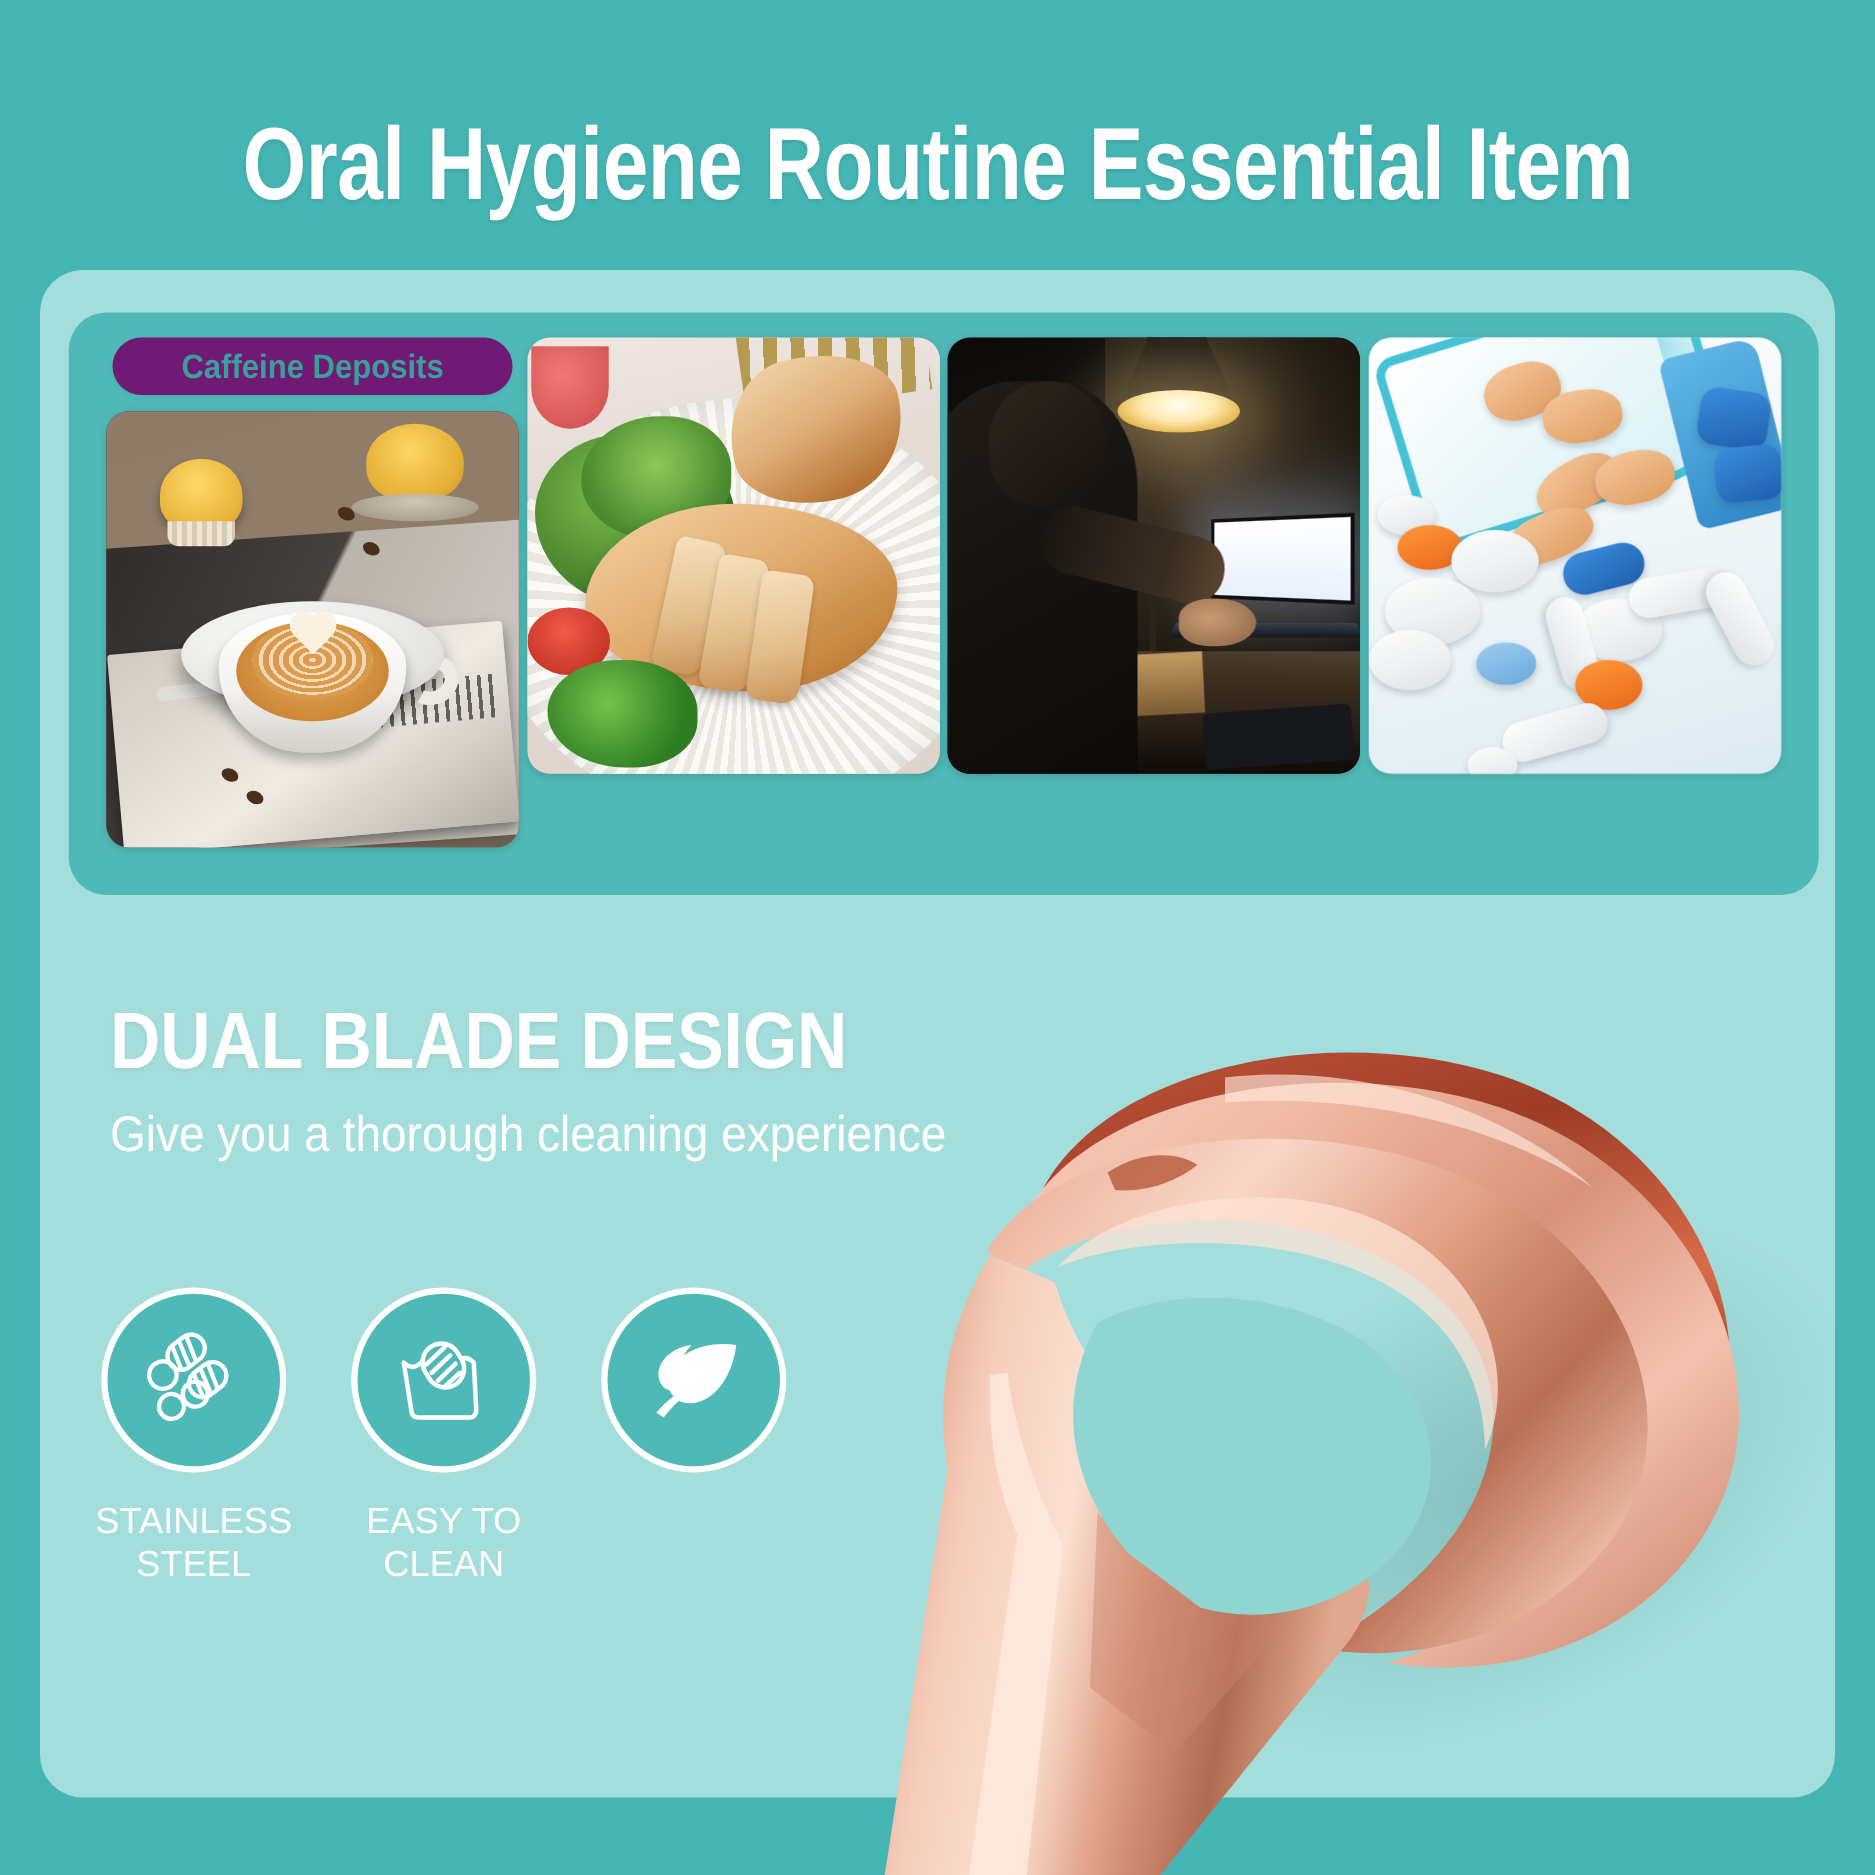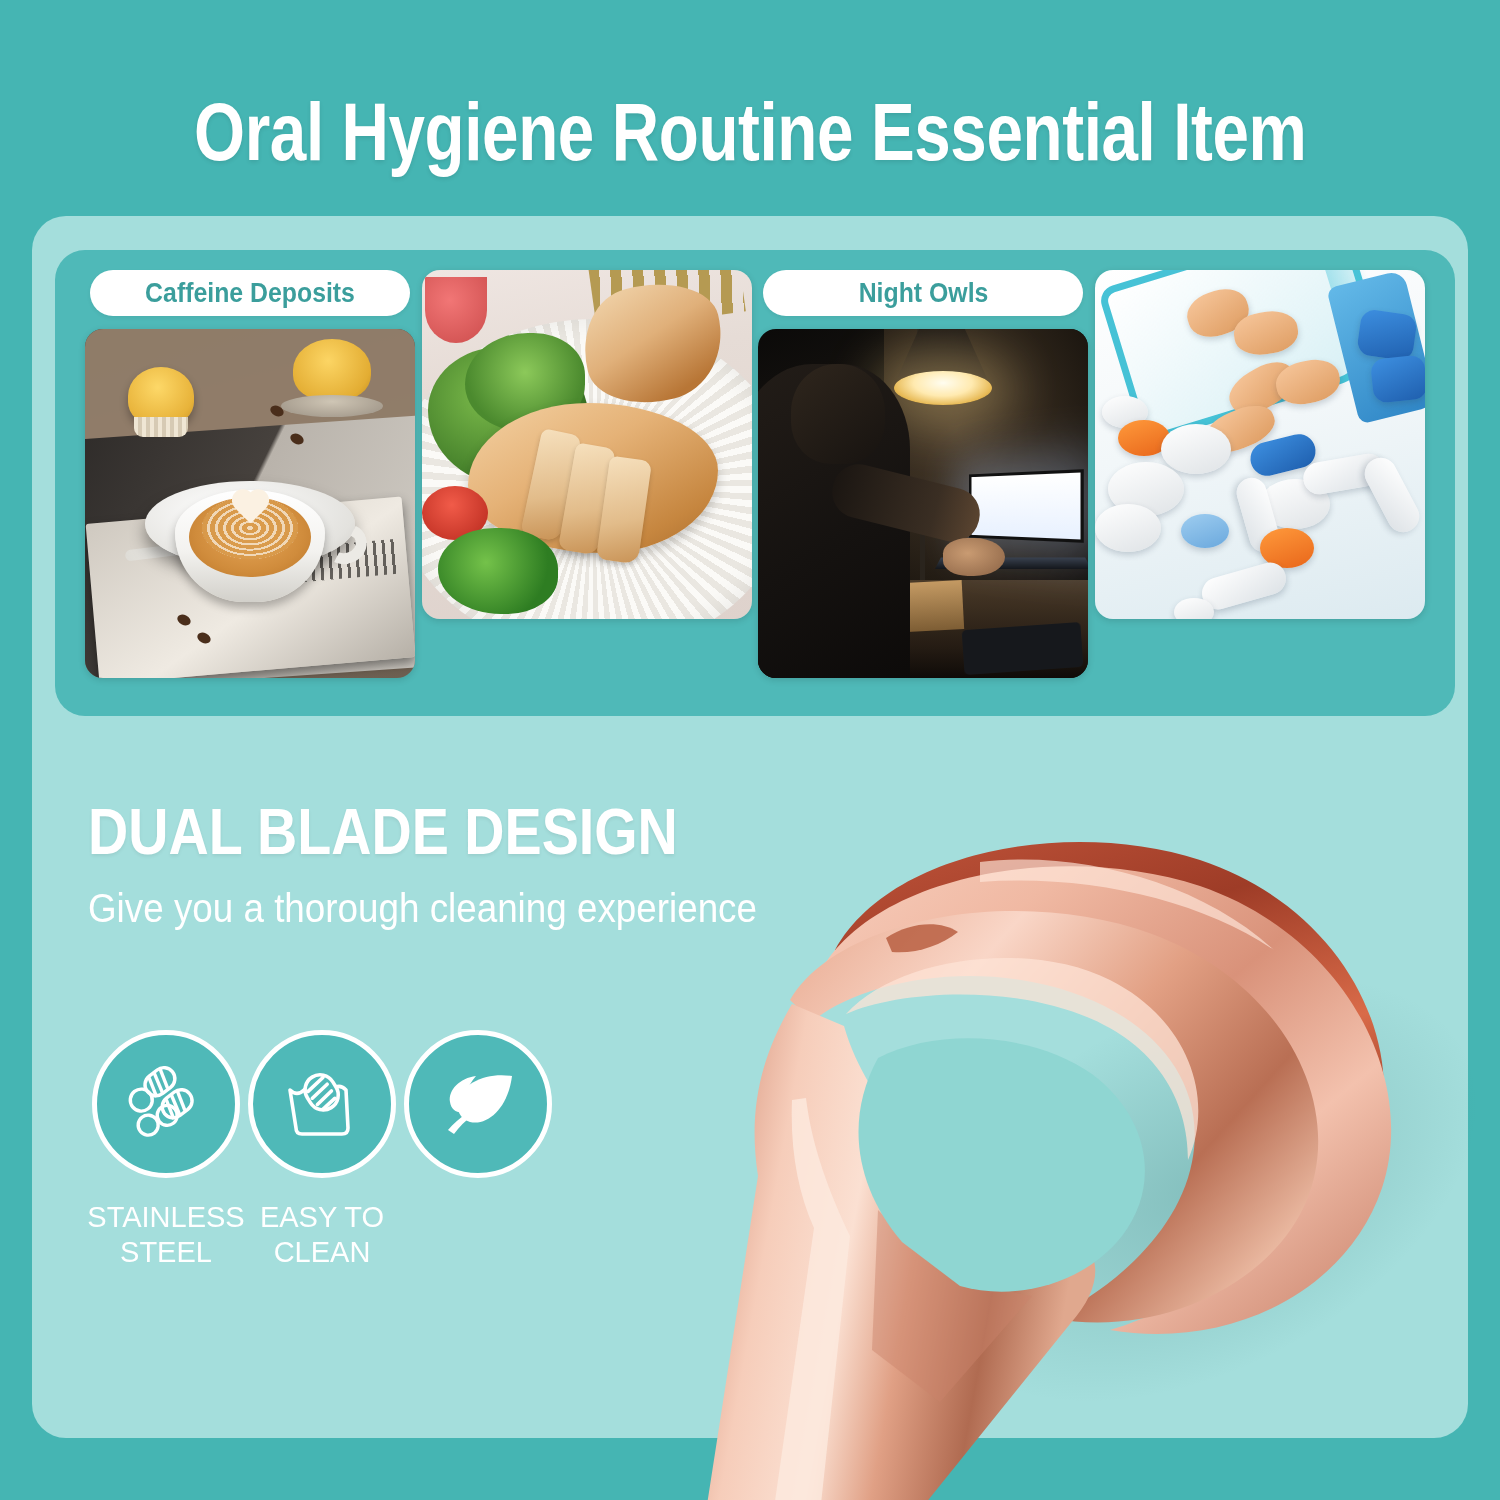--- a/index.html
+++ b/index.html
@@ -45,21 +45,21 @@
     border-radius:30px;
   }
   .causes-row {
     position:absolute; left:0; top:0; width:100%; height:100%;
     display:flex; justify-content:space-between;
     padding:20px 30px 24px 30px;
   }
   .cause-col { width:330px; display:flex; flex-direction:column; align-items:center; }
 
   .pill {
-    width:320px; height:46px; background:#ffffff;
+    width:320px; height:46px; background:#701a75;
     border-radius:23px;
     display:flex; align-items:center; justify-content:center;
     box-shadow:0 2px 4px rgba(0,0,0,0.06);
     margin-bottom:13px;
   }
   .pill-label {
     color:#3b9e9c; font-size:27px; font-weight:bold;
     transform:scaleX(0.92); white-space:nowrap;
   }
 
@@ -340,22 +340,22 @@
     text-shadow:0 2px 4px rgba(0,0,0,.07);
   }
   .dual-sub {
     color:#ffffff; font-size:40px; line-height:1.1; margin-top:22px;
     transform:scaleX(0.92); transform-origin:left center;
     white-space:nowrap;
   }
 
   
   .features {
-    position:absolute; left:88px; top:1030px;
-    display:flex; 
+    position:absolute; left:77px; top:1030px;
+    display:flex; gap:44px;
   }
   .feature { width:156px; display:flex; flex-direction:column; align-items:center; }
   .feature-circle {
     width:148px; height:148px; border-radius:50%;
     background:#4fb9b8; border:5px solid #ffffff;
     display:flex; align-items:center; justify-content:center;
   }
   .feature-label {
     margin-top:22px; color:#ffffff; font-size:29px; line-height:1.2;
     text-align:center; white-space:pre-line;
@@ -412,23 +412,20 @@
         <div class="chicken-main"></div>
         <div class="slice s1"></div>
         <div class="slice s2"></div>
         <div class="slice s3"></div>
         <div class="tomato"></div>
         <div class="mint"></div>
       </div>
     </div>
 
     <div class="cause-col">
-      <div class="pill">
-        <span class="pill-label">Night Owls</span>
-      </div>
       <div class="photo ph-night">
         <div class="wall"></div>
         <div class="lampstem"></div>
         <div class="lampcone"></div>
         <div class="bulb"></div>
         <div class="lampbase"></div>
         <div class="lampfoot"></div>
         <div class="desk"></div>
         <div class="laptop-screen"></div>
         <div class="laptop-base"></div>

